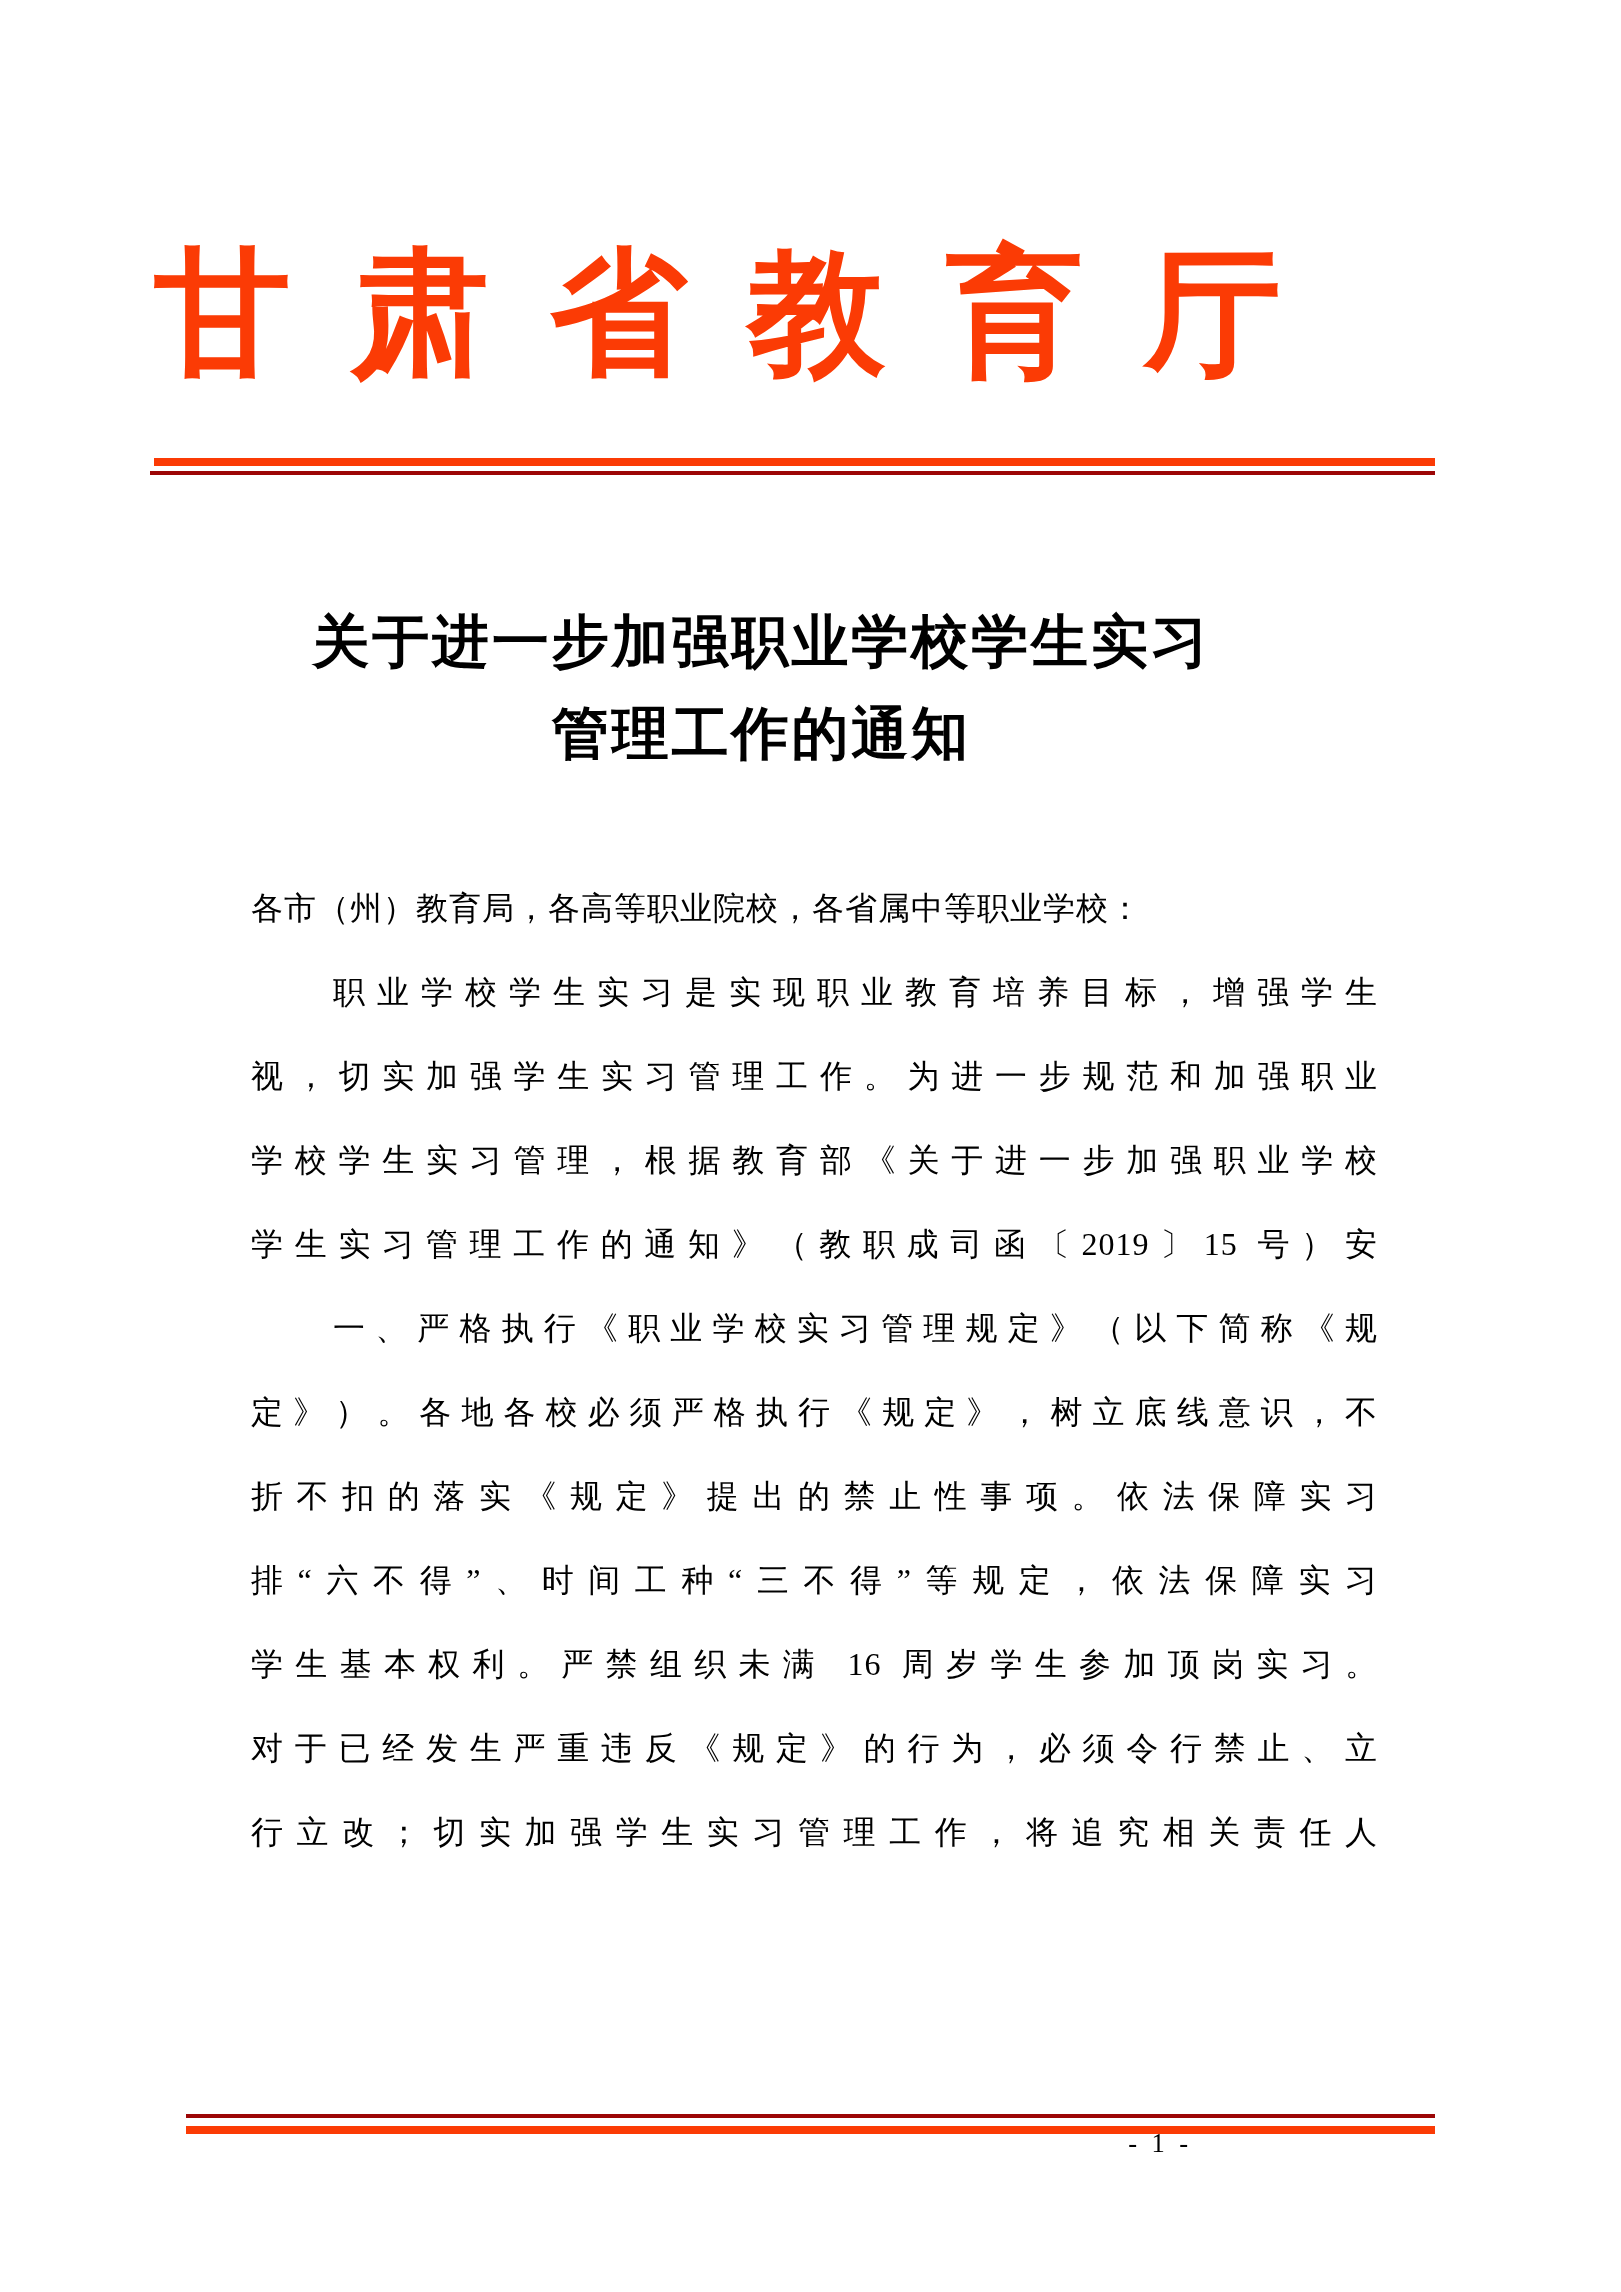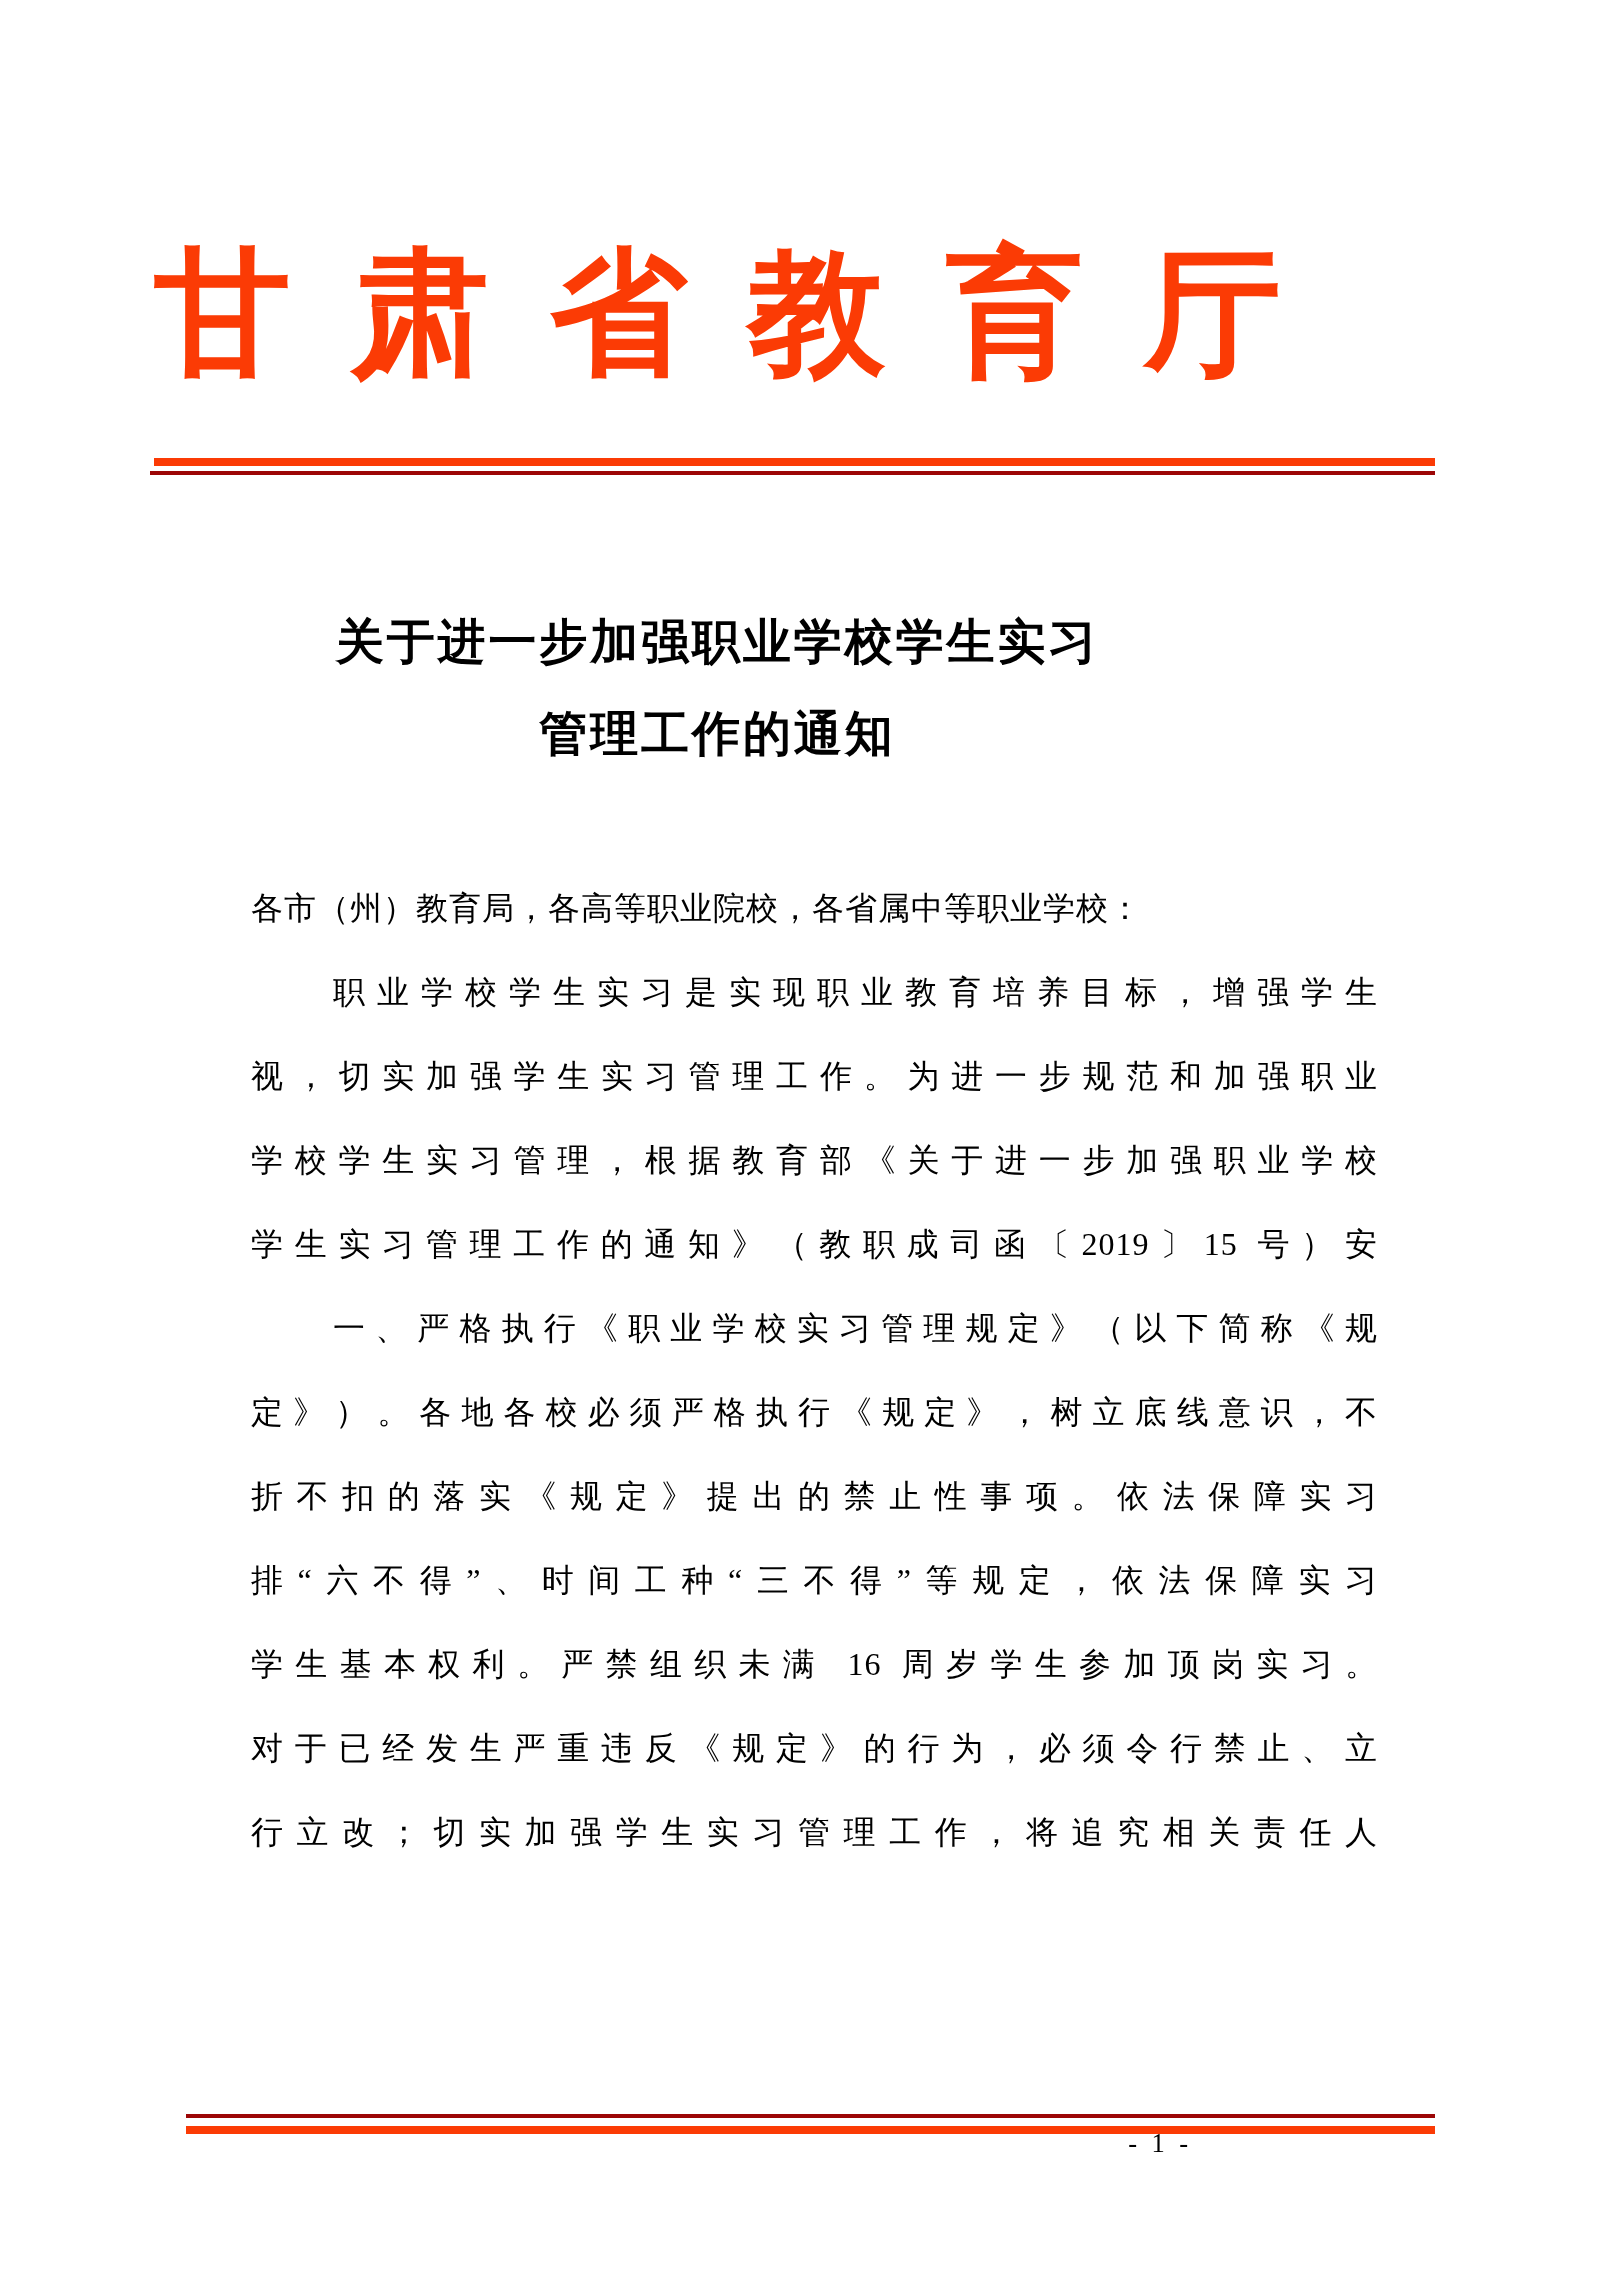--- a/index.html
+++ b/index.html
@@ -60,24 +60,25 @@
     white-space: nowrap;
   }
   
   .title {
     position: absolute;
     top: 596px;
     left: 0;
     width: 100%;
     text-align: center;
     font-weight: bold;
-    font-size: 48px;
+    font-size: 57px;
     line-height: 92px;
     letter-spacing: 2.9px;
     margin: 0;
+    padding-left: 44px;
   }
   .title .title-line { display: block; }
   
   .body-block {
     position: absolute;
     top: 866px;
     left: 251px;
     width: 1127px;
     font-size: 32px;
     letter-spacing: 1px;

